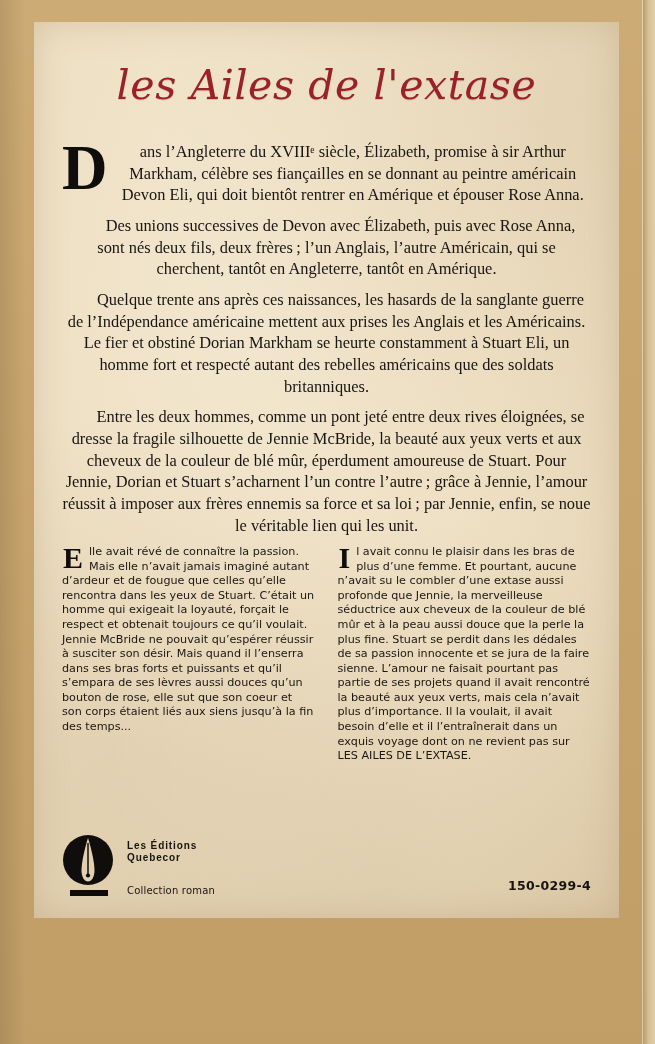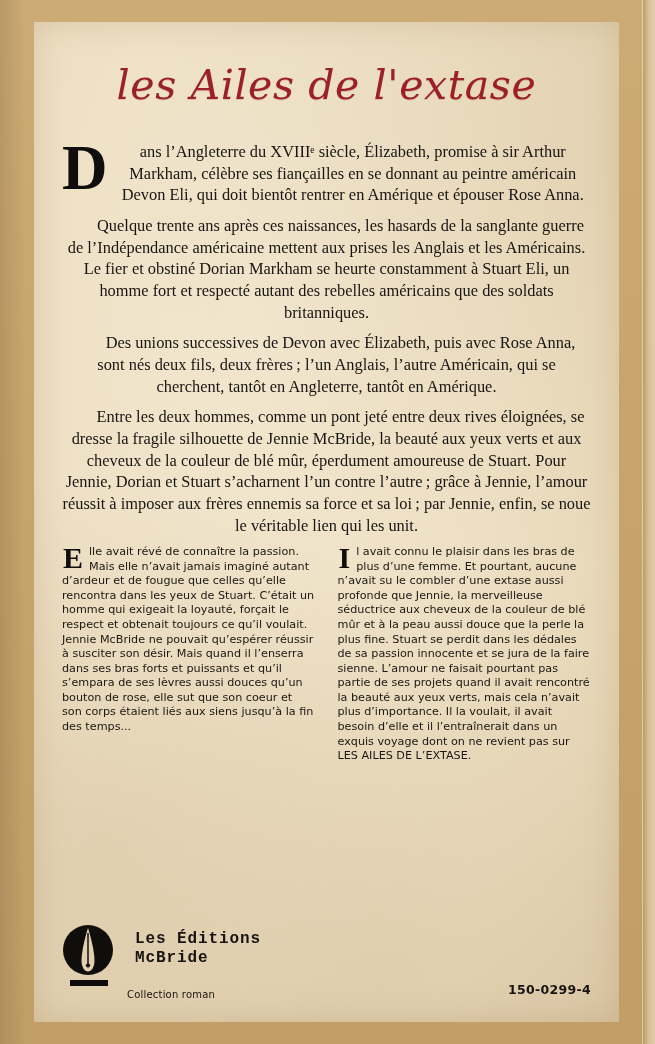--- a/index.html
+++ b/index.html
@@ -42,21 +42,21 @@
     height: 1044px;
     background: rgba(255,255,255,.45);
   }
 
   
   #panel {
     position: absolute;
     left: 34px;
     top: 22px;
     width: 585px;
-    height: 1000px;
+    height: 896px;
     background:
       radial-gradient(ellipse at 38% 30%, #f2e7cf 0%, #eee0c4 48%, #e7d7b8 78%, #ddcaa8 100%);
     box-shadow: inset 0 0 34px rgba(160,130,85,.28);
   }
   
   #panel::after {
     content: "";
     position: absolute;
     inset: 0;
     background:
@@ -166,27 +166,26 @@
   #logo-bar {
     width: 38px;
     height: 6px;
     background: #0e0c0a;
     margin: 4px 0 0 8px;
   }
   #imprint-text {
     padding-top: 6px;
   }
   .imprint-line {
-    font-family: Liberation Mono, monospace;
-    font-weight: 700;
-    font-size: 16px;
+    font-family: Liberation Sans, sans-serif;
+    font-weight: 700;
+    font-size: 10px;
     letter-spacing: .9px;
     color: #171410;
     line-height: 1.18;
-    margin-left: 8px;
   }
   #collection {
     font-family: "DejaVu Sans", "Liberation Sans", sans-serif;
     font-size: 10px;
     font-weight: 400;
     color: #171410;
     margin-top: 21px;
     letter-spacing: .2px;
   }
   #isbn {
@@ -207,22 +206,22 @@
   <div id="edge-rule"></div>
 
   <div id="panel">
 
     <div id="content">
 
       <h1 id="title">les Ailes de l'extase</h1>
 
       <div id="synopsis">
         <p class="first">Dans l’Angleterre du XVIIIᵉ siècle, Élizabeth, promise à sir Arthur Markham, célèbre ses fiançailles en se donnant au peintre américain Devon Eli, qui doit bientôt rentrer en Amérique et épouser Rose Anna.</p>
+        <p>Des unions successives de Devon avec Élizabeth, puis avec Rose Anna, sont nés deux fils, deux frères ; l’un Anglais, l’autre Américain, qui se cherchent, tantôt en Angleterre, tantôt en Amérique.</p>
         <p>Quelque trente ans après ces naissances, les hasards de la sanglante guerre de l’Indépendance américaine mettent aux prises les Anglais et les Américains. Le fier et obstiné Dorian Markham se heurte constamment à Stuart Eli, un homme fort et respecté autant des rebelles américains que des soldats britanniques.</p>
-        <p>Des unions successives de Devon avec Élizabeth, puis avec Rose Anna, sont nés deux fils, deux frères ; l’un Anglais, l’autre Américain, qui se cherchent, tantôt en Angleterre, tantôt en Amérique.</p>
         <p>Entre les deux hommes, comme un pont jeté entre deux rives éloignées, se dresse la fragile silhouette de Jennie McBride, la beauté aux yeux verts et aux cheveux de la couleur de blé mûr, éperdument amoureuse de Stuart. Pour Jennie, Dorian et Stuart s’acharnent l’un contre l’autre ; grâce à Jennie, l’amour réussit à imposer aux frères ennemis sa force et sa loi ; par Jennie, enfin, se noue le véritable lien qui les unit.</p>
       </div>
 
       <div id="teasers">
         <div class="teaser">
           <p>Elle avait révé de connaître la passion. Mais elle n’avait jamais imaginé autant d’ardeur et de fougue que celles qu’elle rencontra dans les yeux de Stuart. C’était un homme qui exigeait la loyauté, forçait le respect et obtenait toujours ce qu’il voulait. Jennie McBride ne pouvait qu’espérer réussir à susciter son désir. Mais quand il l’enserra dans ses bras forts et puissants et qu’il s’empara de ses lèvres aussi douces qu’un bouton de rose, elle sut que son coeur et son corps étaient liés aux siens jusqu’à la fin des temps...</p>
         </div>
         <div class="teaser">
           <p>Il avait connu le plaisir dans les bras de plus d’une femme. Et pourtant, aucune n’avait su le combler d’une extase aussi profonde que Jennie, la merveilleuse séductrice aux cheveux de la couleur de blé mûr et à la peau aussi douce que la perle la plus fine. Stuart se perdit dans les dédales de sa passion innocente et se jura de la faire sienne. L’amour ne faisait pourtant pas partie de ses projets quand il avait rencontré la beauté aux yeux verts, mais cela n’avait plus d’importance. Il la voulait, il avait besoin d’elle et il l’entraînerait dans un exquis voyage dont on ne revient pas sur LES AILES DE L’EXTASE.</p>
         </div>
@@ -244,21 +243,21 @@
             </defs>
             <circle cx="26" cy="26" r="25" fill="#100e0c" mask="url(#nibMask)"></circle>
             <line x1="26" y1="9" x2="26" y2="41" stroke="#100e0c" stroke-width="1.5"></line>
             <circle cx="26" cy="41.5" r="2.1" fill="#100e0c"></circle>
           </svg>
           <div id="logo-bar"></div>
         </div>
 
         <div id="imprint-text">
           <div class="imprint-line">Les Éditions</div>
-          <div class="imprint-line">McBride</div>
+          <div class="imprint-line">Quebecor</div>
           <div id="collection">Collection roman</div>
         </div>
 
       </div>
 
       <div id="isbn">150-0299-4</div>
 
     </div>
 
   </div>

